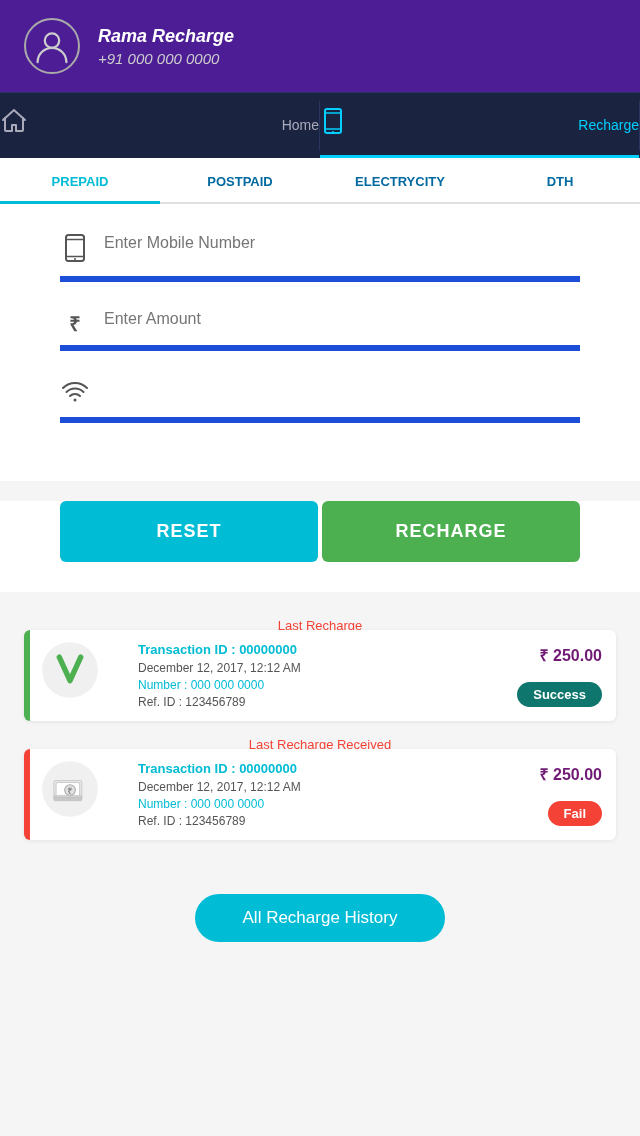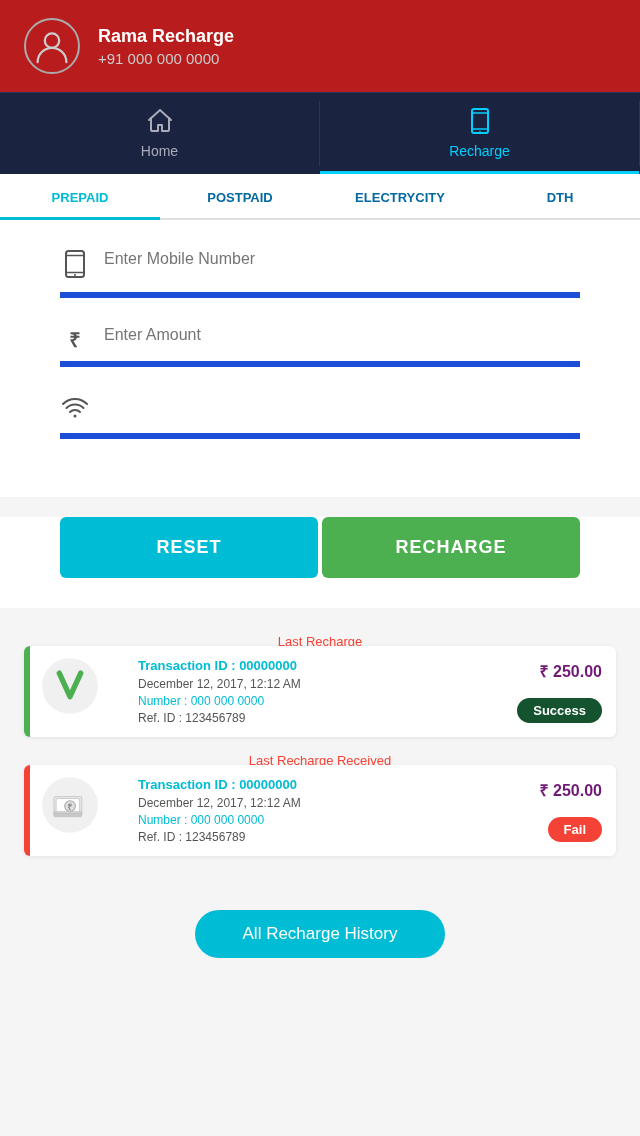--- a/index.html
+++ b/index.html
@@ -7,25 +7,26 @@
     body {
       width: 640px;
       min-height: 1136px;
       font-family: Arial, sans-serif;
       background: #f5f5f5;
       overflow-x: hidden;
     }
 
     
     .header {
-      background: #b91c1c;
+      background: #4c1d95;
       padding: 18px 24px;
       display: flex;
       align-items: center;
       gap: 18px;
+      font-style: italic;
     }
     .avatar-circle {
       width: 56px;
       height: 56px;
       border-radius: 50%;
       border: 2px solid #aaa;
       display: flex;
       align-items: center;
       justify-content: center;
       color: #ccc;
@@ -45,23 +46,23 @@
 
     
     .nav-bar {
       background: #1a2340;
       display: flex;
       border-top: 1px solid #2a3460;
     }
     .nav-item {
       flex: 1;
       display: flex;
-      flex-direction: column;
+      flex-direction: row;
       align-items: center;
-      justify-content: center;
+      justify-content: space-between;
       padding: 14px 0 12px;
       color: #aab;
       font-size: 14px;
       cursor: pointer;
       border-bottom: 3px solid transparent;
     }
     .nav-item.active {
       color: #00cfff;
       border-bottom: 3px solid #00cfff;
     }
@@ -244,21 +245,21 @@
       color: #701a75;
       font-weight: bold;
     }
     .status-badge {
       padding: 5px 16px;
       border-radius: 20px;
       font-size: 13px;
       color: #fff;
       font-weight: bold;
     }
-    .status-badge.success { background: #14532d; }
+    .status-badge.success { background: #0f766e; }
     .status-badge.fail { background: #f44336; }
 
     
     .history-btn-area {
       display: flex;
       justify-content: center;
       padding: 16px 0 30px;
     }
     .history-btn {
       background: #00bcd4;

